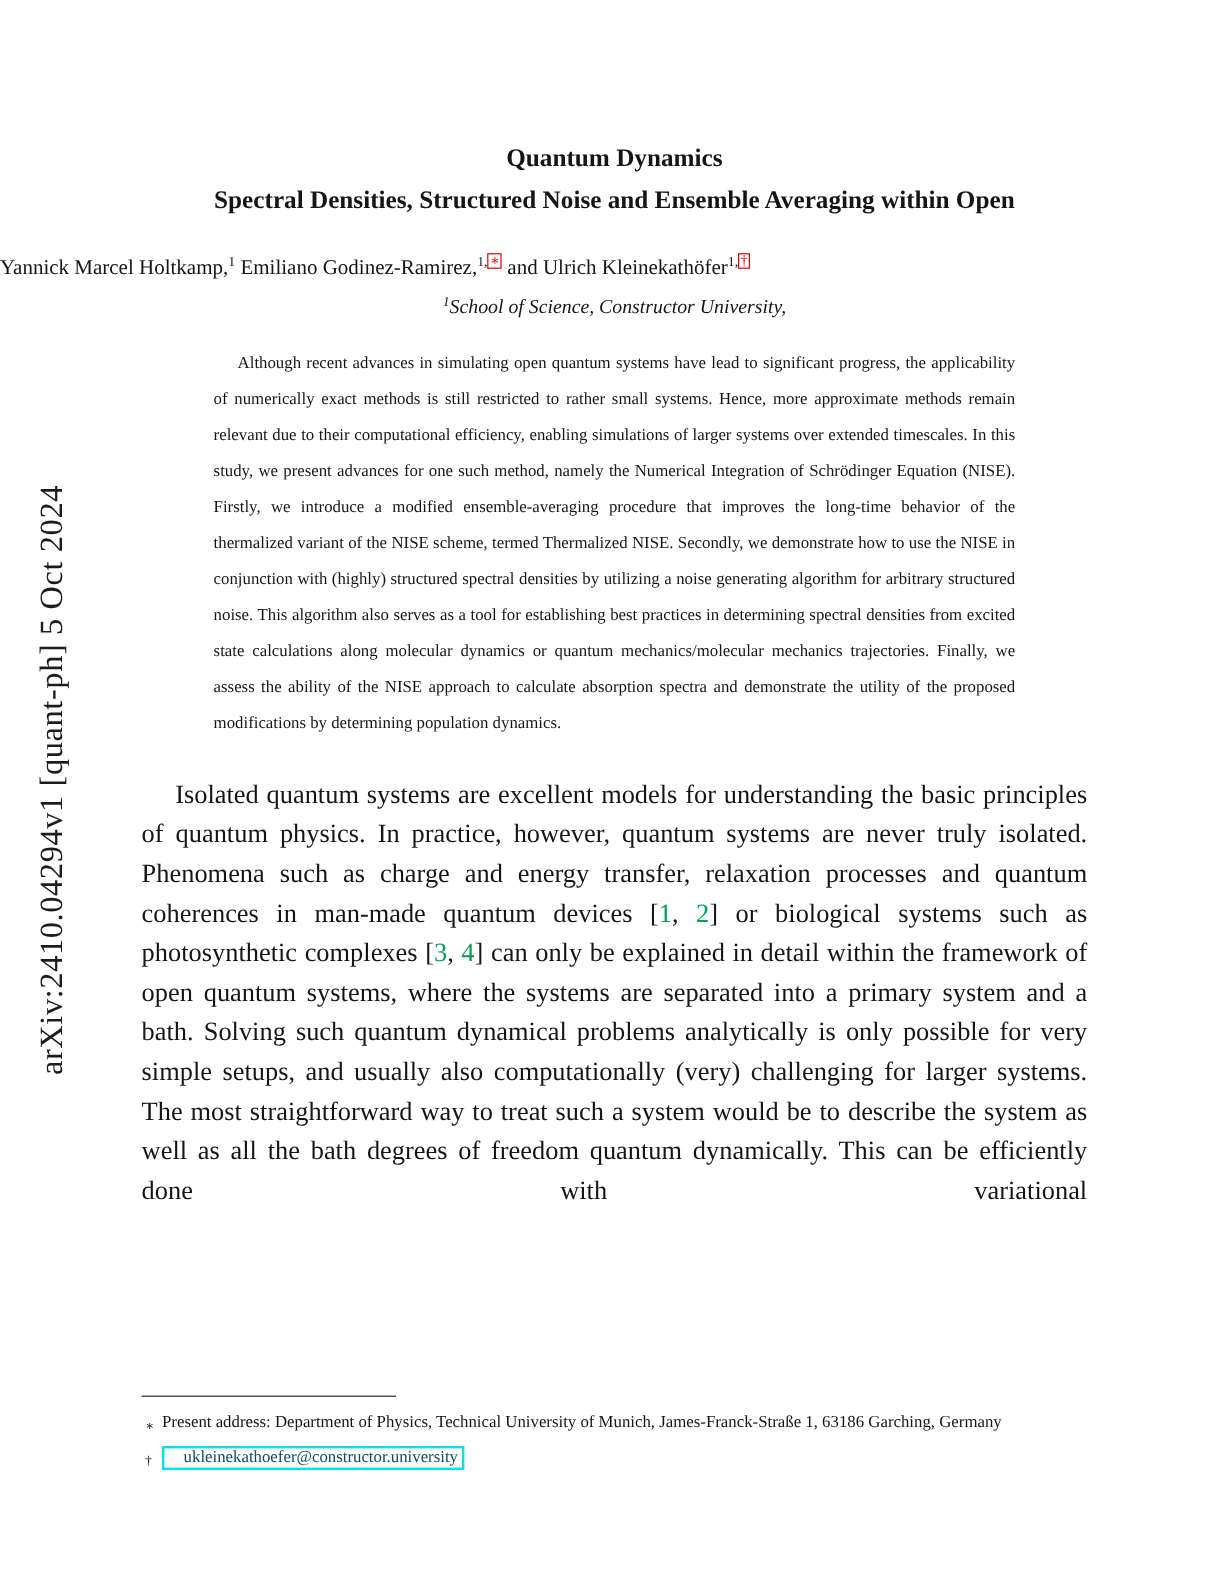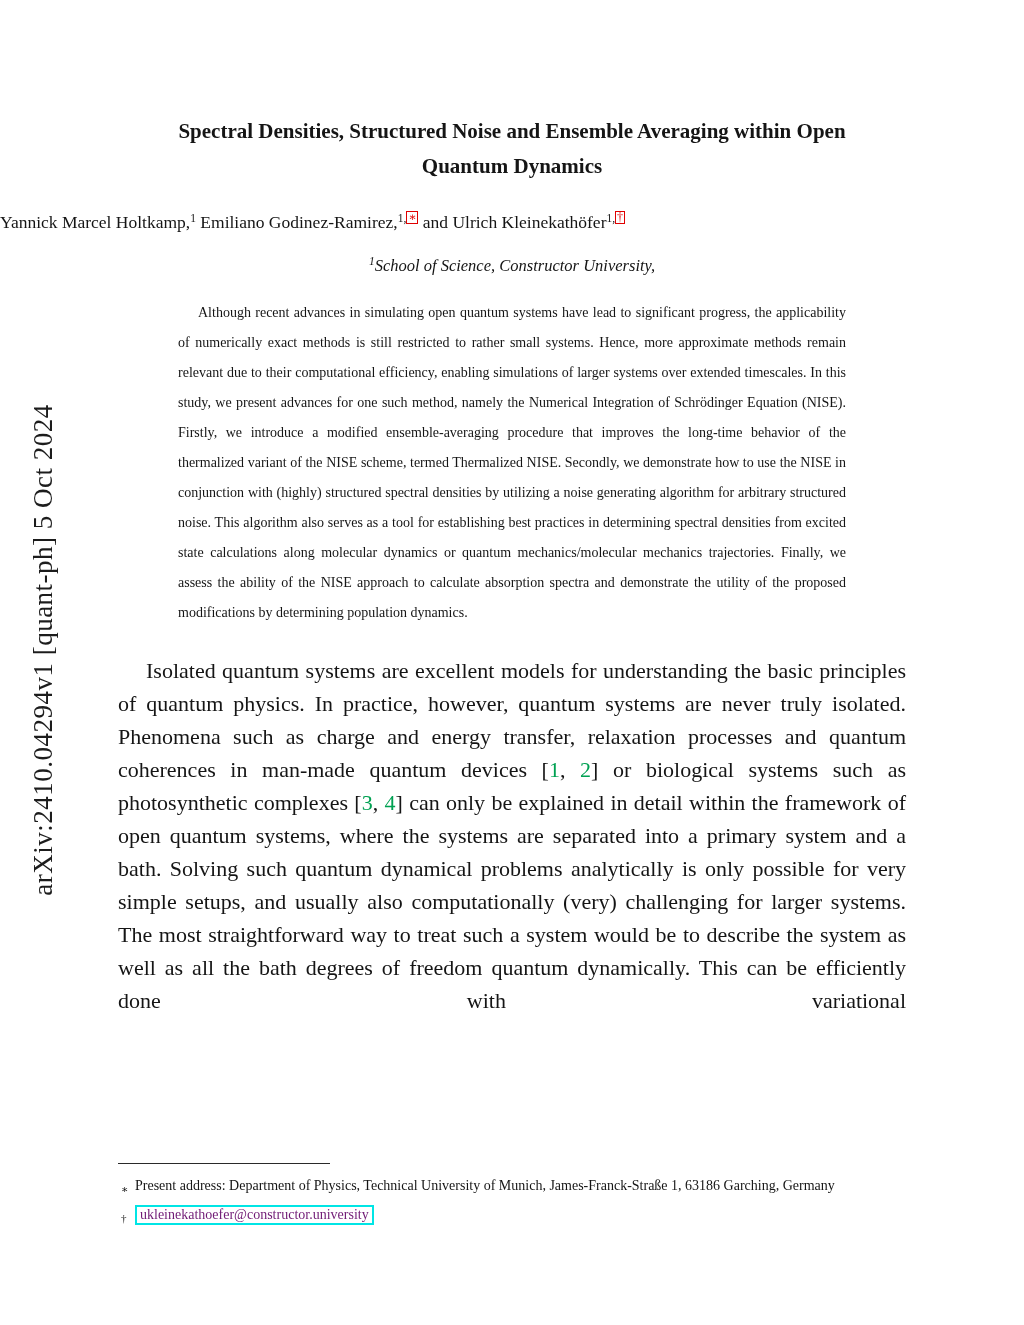--- a/index.html
+++ b/index.html
@@ -36,21 +36,21 @@
     top: -7px;
     font-size: 12px;
     line-height: 11px;
     padding: 0 1px;
     color: #e00000;
     border: 1px solid #e00000;
     text-decoration: none;
     cursor: pointer;
   }
 
-  .affiliation { margin-top: 18px; text-align: center; font-style: italic; font-size: 16.5px; line-height: 30px; }
+  .affiliation { margin-top: 8px; text-align: center; font-style: italic; font-size: 16.5px; line-height: 30px; }
 
   .abstract {
     margin: 16px auto 0;
     width: 668px;
     font-size: 14px;
     line-height: 30px;
     text-align: justify;
     text-indent: 20px;
   }
 
@@ -64,33 +64,33 @@
     text-align: justify;
     text-align-last: justify;
     text-indent: 28px;
   }
   .cite { color: #00a152; cursor: pointer; }
 
   .footnotes { position: absolute; left: 118px; top: 1163px; width: 788px; font-size: 14px; }
   .fn-rule { width: 212px; border-top: 1px solid #2a2a2a; margin-bottom: 9px; }
   .fn { position: relative; padding-left: 17px; line-height: 26px; margin-bottom: 3px; }
   .fn-mark { position: absolute; left: 3px; top: 3px; font-size: 11px; }
-  .email-link { border: 2px solid #00e5e5; padding: 0 3px 1px 3px; color: #701a75; cursor: pointer; }
+  .email-link { border: 2px solid #00e5e5; padding: 0 3px 1px 16px; color: #0c4a6e; cursor: pointer; }
 </style>
 </head>
 <body>
 
 <div class="page">
 
   <div class="arxiv-banner">arXiv:2410.04294v1  [quant-ph]  5 Oct 2024</div>
 
   <header>
     <div class="title">
+      <div>Quantum Dynamics</div>
       <div>Spectral Densities, Structured Noise and Ensemble Averaging within Open</div>
-      <div>Quantum Dynamics</div>
     </div>
 
     <div class="authors"><span>Yannick Marcel Holtkamp,</span><span class="sup">1</span><span> Emiliano Godinez-Ramirez,</span><span class="sup">1,</span><span class="red-mark">∗</span><span> and Ulrich Kleinekathöfer</span><span class="sup">1,</span><span class="red-mark">†</span></div>
 
     <div class="affiliation">
       <div><span class="sup">1</span><span>School of Science, Constructor University,</span></div>
     </div>
   </header>
 
   <p class="abstract">Although recent advances in simulating open quantum systems have lead to significant progress, the applicability of numerically exact methods is still restricted to rather small systems. Hence, more approximate methods remain relevant due to their computational efficiency, enabling simulations of larger systems over extended timescales. In this study, we present advances for one such method, namely the Numerical Integration of Schrödinger Equation (NISE). Firstly, we introduce a modified ensemble-averaging procedure that improves the long-time behavior of the thermalized variant of the NISE scheme, termed Thermalized NISE. Secondly, we demonstrate how to use the NISE in conjunction with (highly) structured spectral densities by utilizing a noise generating algorithm for arbitrary structured noise. This algorithm also serves as a tool for establishing best practices in determining spectral densities from excited state calculations along molecular dynamics or quantum mechanics/molecular mechanics trajectories. Finally, we assess the ability of the NISE approach to calculate absorption spectra and demonstrate the utility of the proposed modifications by determining population dynamics.</p>

